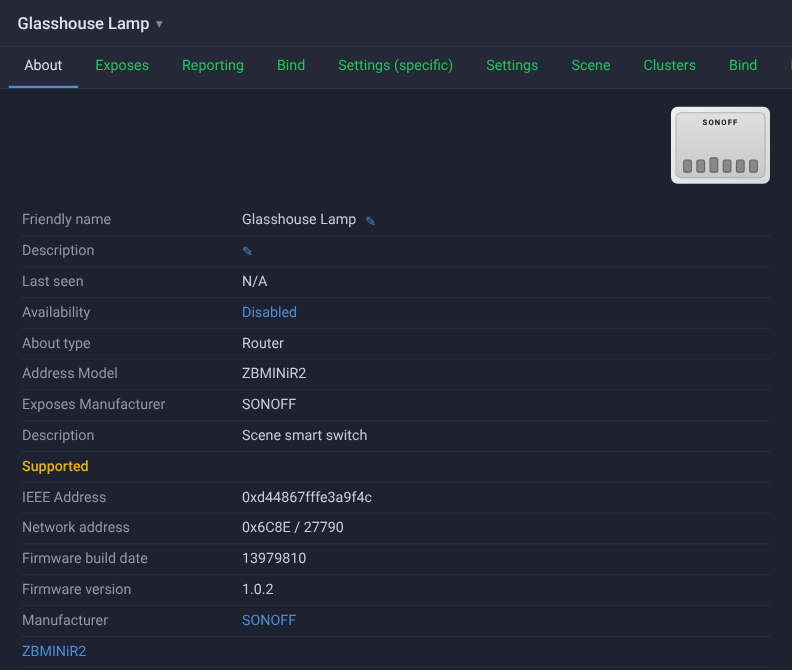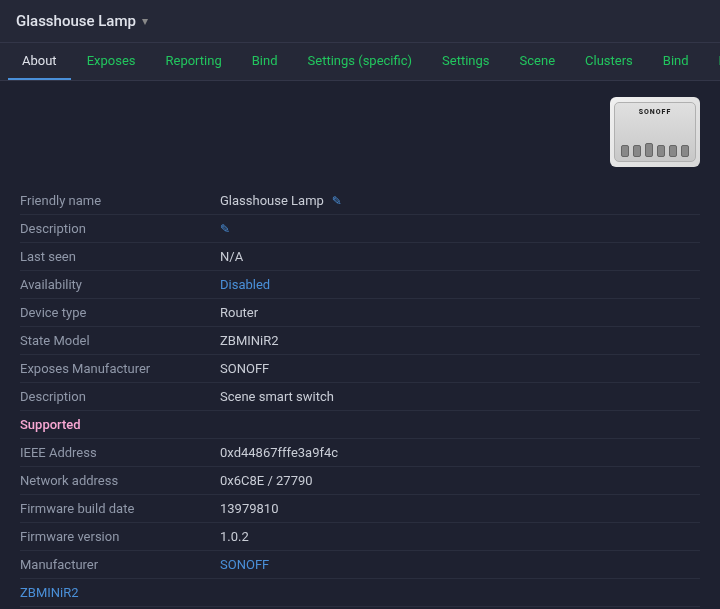--- a/index.html
+++ b/index.html
@@ -89,21 +89,21 @@
       font-size: 13px;
       display: flex;
       align-items: center;
       gap: 8px;
     }
     .info-value.link-blue {
       color: #4a90d9;
       text-align: center;
     }
     .info-value.link-green {
-      color: #f9a8d4;
+      color: #eab308;
       font-weight: 500;
     }
     .edit-icon {
       color: #4a90d9;
       cursor: pointer;
       font-size: 12px;
     }
     .sonoff-body {
       width: 82px;
       height: 60px;
@@ -190,25 +190,25 @@
       </div>
       <div class="info-row">
         <div class="info-label">Last seen</div>
         <div class="info-value">N/A</div>
       </div>
       <div class="info-row">
         <div class="info-label">Availability</div>
         <div class="info-value link-blue">Disabled</div>
       </div>
       <div class="info-row">
-        <div class="info-label">Device type</div>
+        <div class="info-label">About type</div>
         <div class="info-value">Router</div>
       </div>
       <div class="info-row">
-        <div class="info-label">State Model</div>
+        <div class="info-label">Address Model</div>
         <div class="info-value">ZBMINiR2</div>
       </div>
       <div class="info-row">
         <div class="info-label">Exposes Manufacturer</div>
         <div class="info-value">SONOFF</div>
       </div>
       <div class="info-row">
         <div class="info-label">Description</div>
         <div class="info-value">Scene smart switch</div>
       </div>

